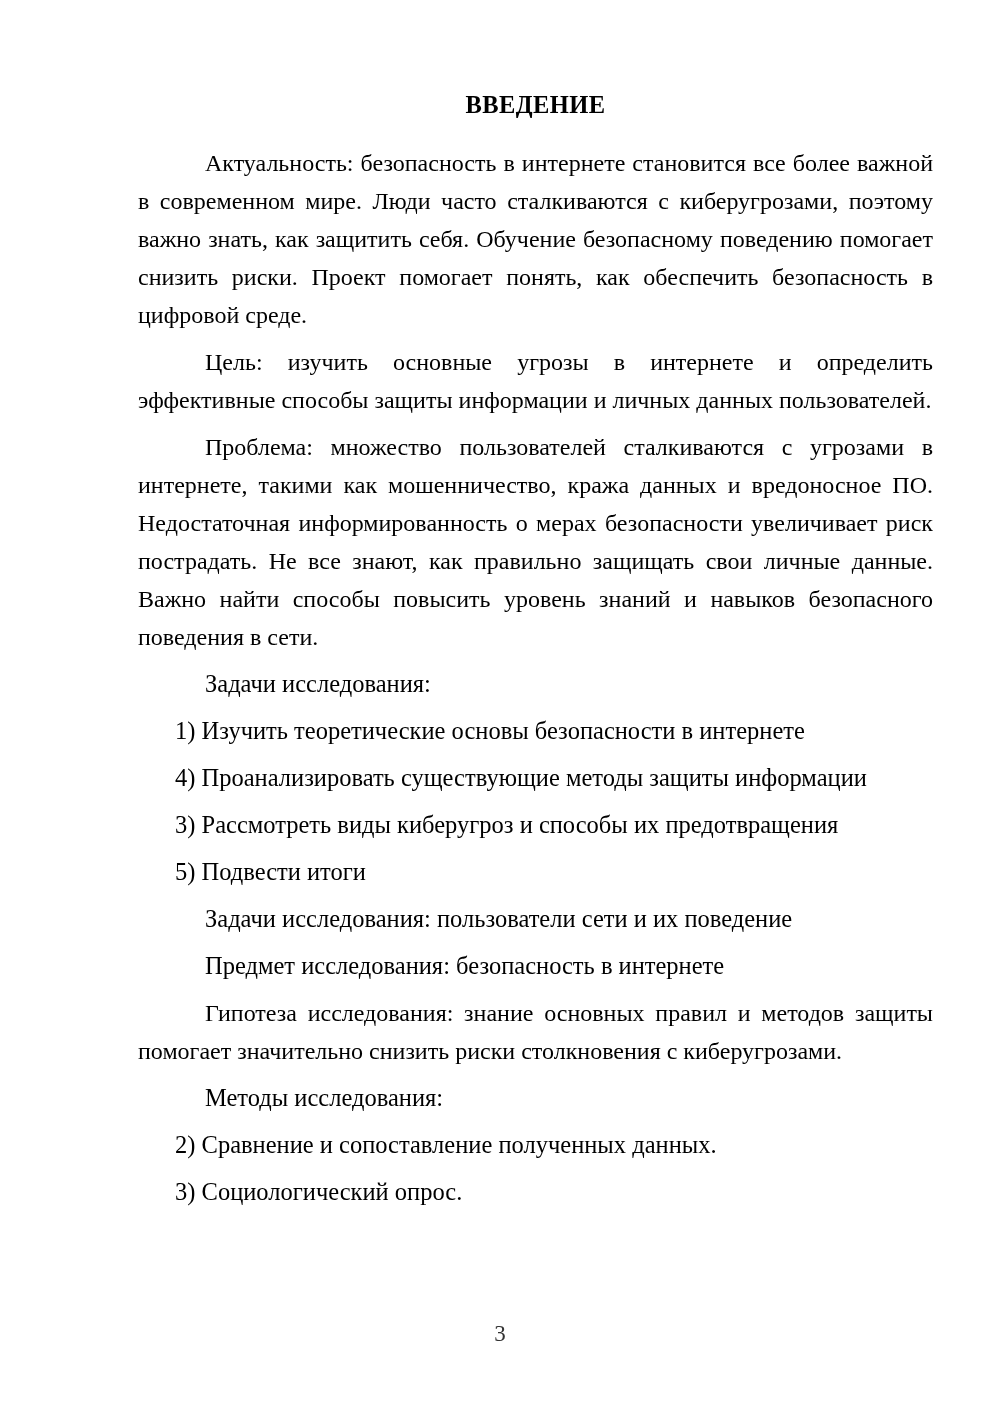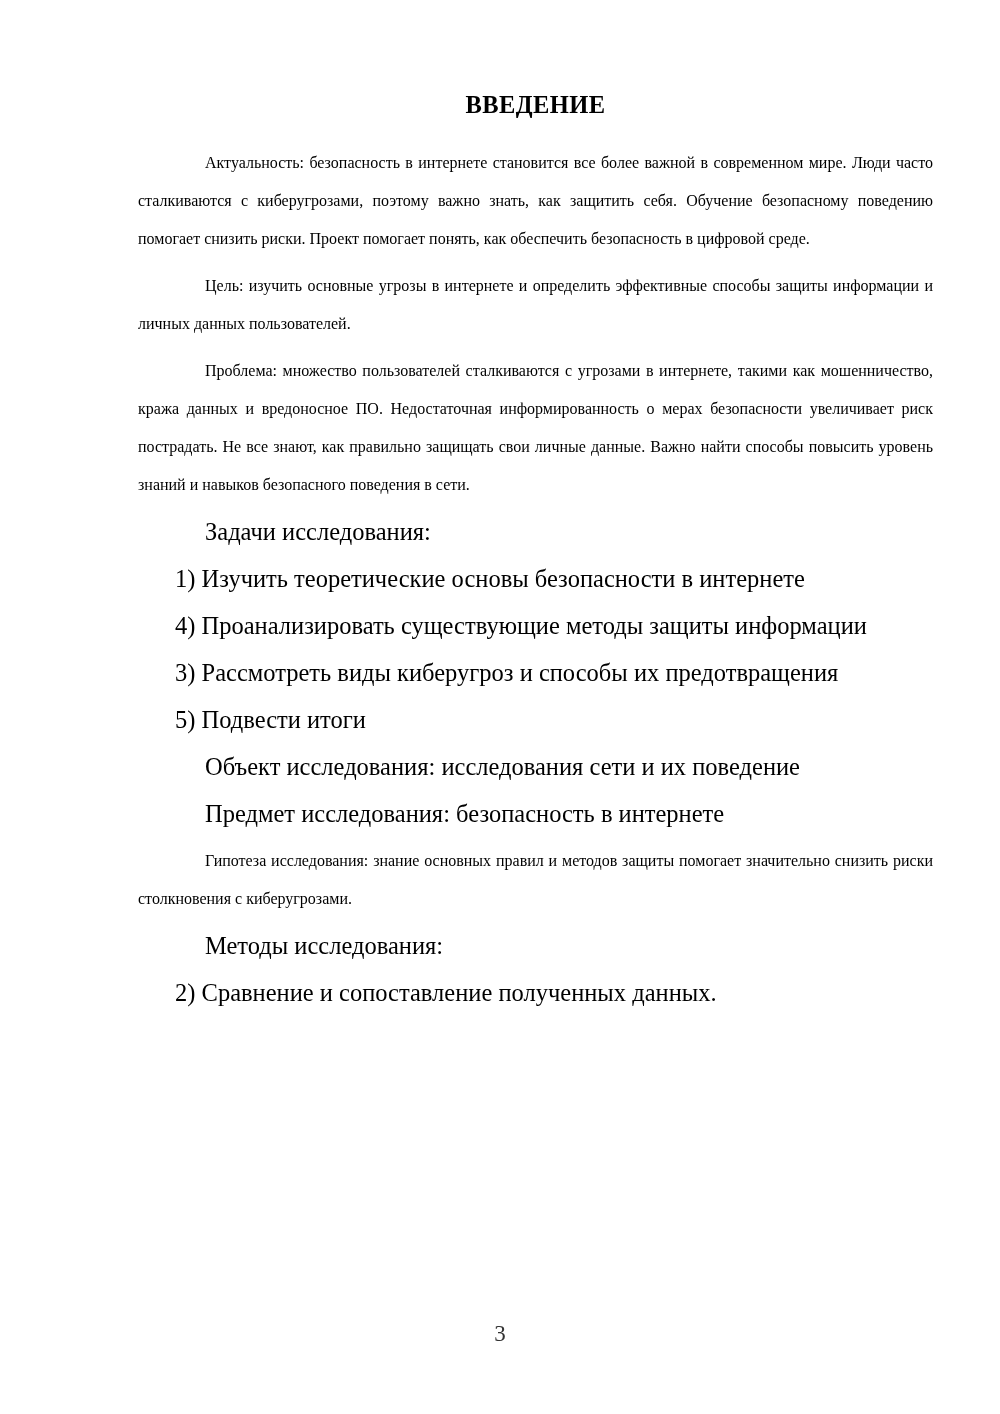--- a/index.html
+++ b/index.html
@@ -26,21 +26,21 @@
   }
   .doc-title {
     font-size: 24.5px;
     font-weight: bold;
     text-align: center;
     letter-spacing: 0.4px;
     margin: 0 0 22px 0;
     line-height: 1.4;
   }
   .para {
-    font-size: 16px;
+    font-size: 24px;
     line-height: 38px;
     text-align: justify;
     text-justify: inter-word;
     text-indent: 67px;
     margin: 0 0 9px 0;
     hyphens: none;
   }
   .para-left {
     font-size: 24.5px;
     line-height: 38px;
@@ -96,29 +96,30 @@
 
     <p class="para-left">Задачи исследования:</p>
 
     <ul class="list">
       <li class="list-item">1) Изучить теоретические основы безопасности в интернете</li>
       <li class="list-item">4) Проанализировать существующие методы защиты информации</li>
       <li class="list-item">3) Рассмотреть виды киберугроз и способы их предотвращения</li>
       <li class="list-item">5) Подвести итоги</li>
     </ul>
 
-    <p class="sub-line">Объект исследования: исследования сети и их поведение</p>
+    <p class="sub-line">Задачи исследования: пользователи сети и их поведение</p>
 
     <p class="sub-line">Предмет исследования: безопасность в интернете</p>
 
     <p class="para">Гипотеза исследования: знание основных правил и методов защиты помогает значительно снизить риски столкновения с киберугрозами.</p>
 
     <p class="para-left">Методы исследования:</p>
 
     <ul class="list">
       <li class="list-item">2) Сравнение и сопоставление полученных данных.</li>
+      <li class="list-item">3) Социологический опрос.</li>
     </ul>
 
   </div>
 
   <div class="page-number">3</div>
 
 </div>
 
 </body></html>

